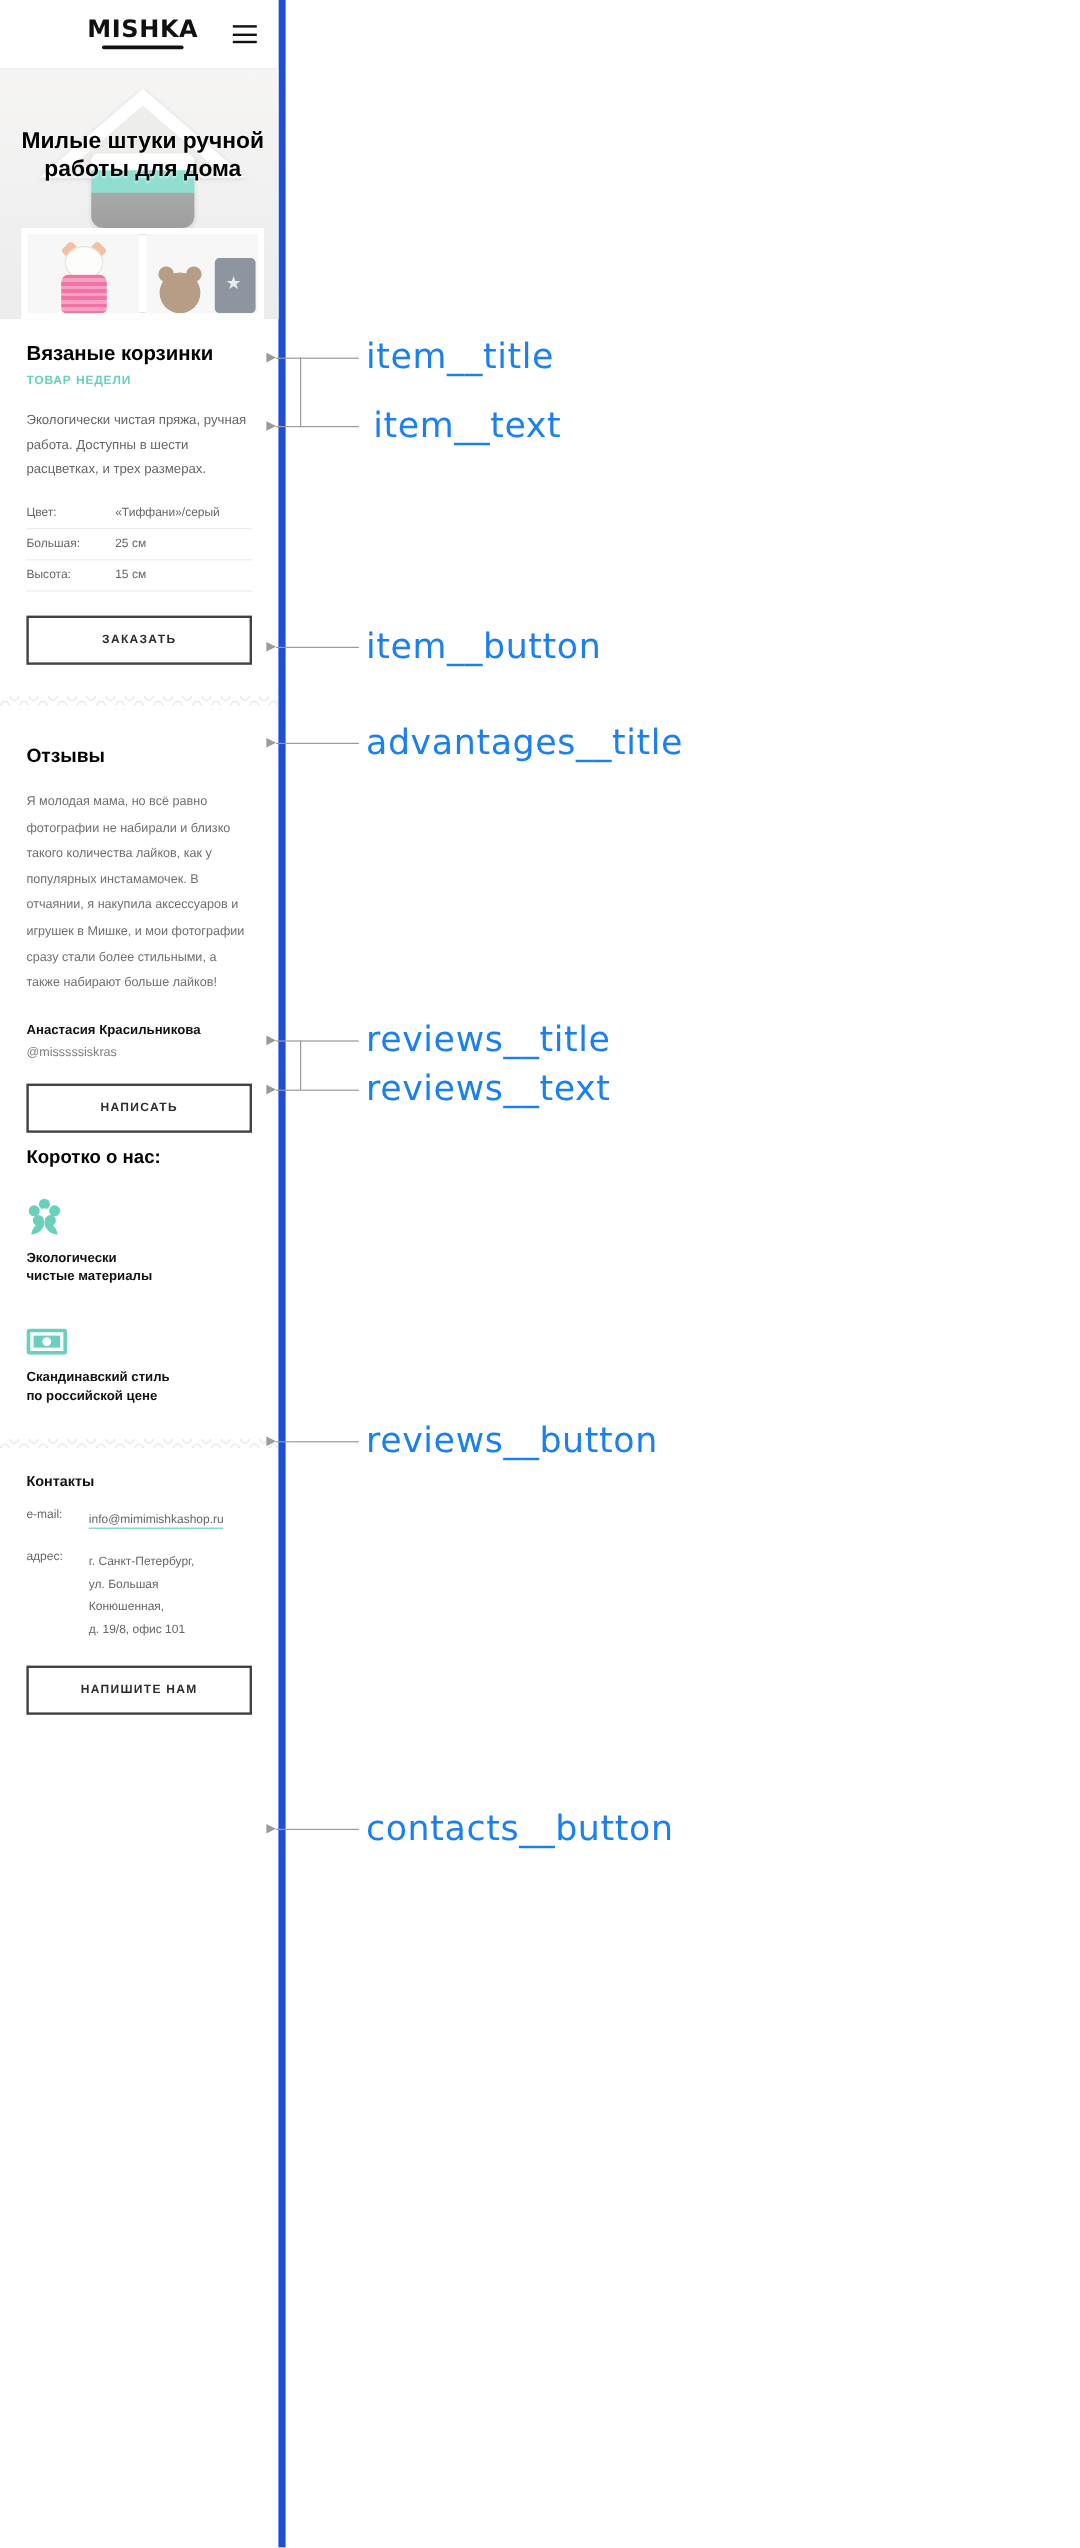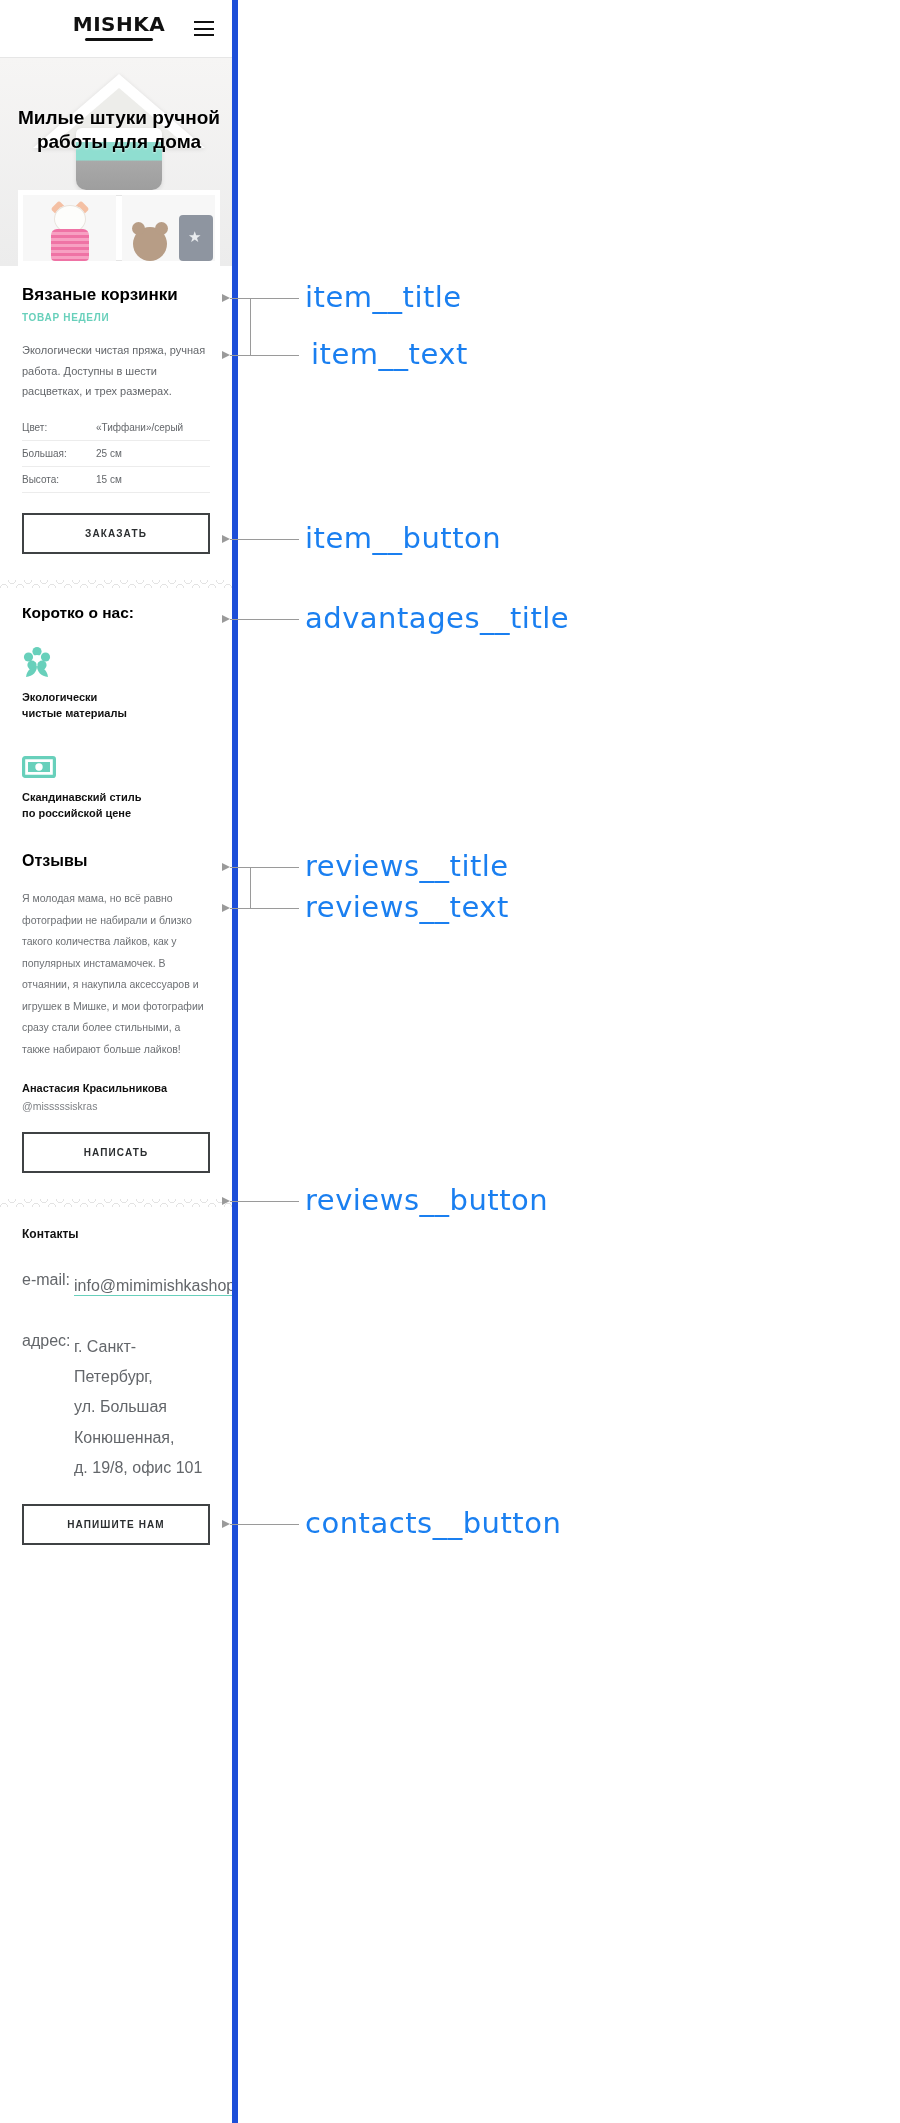--- a/index.html
+++ b/index.html
@@ -162,21 +162,21 @@
   
   .reviews { padding-top: 30px; }
   .reviews__title { font-size: 16px; font-weight: 700; color:#000; }
   .reviews__text { margin-top: 18px; font-size: 10.5px; line-height: 2.05; color: #6d7074; }
   .reviews__author { margin-top: 22px; font-size: 11px; font-weight: 700; color: #111; }
   .reviews__handle { margin-top: 6px; font-size: 10.5px; color: #7c7f83; }
 
   
   .contacts { padding-top: 16px; }
   .contacts__title { font-size: 12px; font-weight: 700; color: #111; }
-  .contacts__row { margin-top: 30px; display: flex; font-size: 16px; color: #63666a; }
+  .contacts__row { margin-top: 16px; display: flex; font-size: 10px; color: #63666a; }
   .contacts__key { width: 52px; flex: 0 0 52px; }
   .contacts__val { line-height: 1.9; }
   .mail-link {
     color: #63666a; text-decoration: none;
     border-bottom: 1px solid #68d0bb; padding-bottom: 1px;
   }
 
   
   .anno-label {
     position: absolute;
@@ -261,20 +261,28 @@
               <td>15 см</td>
             </tr>
           </tbody>
       </table>
 
       <button class="btn">ЗАКАЗАТЬ</button>
     </div>
 
     <div class="wave"></div>
 
+    <div class="sec reviews">
+      <div class="reviews__title">Отзывы</div>
+      <div class="reviews__text">Я молодая мама, но всё равно фотографии не набирали и близко такого количества лайков, как у популярных инстамамочек. В отчаянии, я накупила аксессуаров и игрушек в Мишке, и мои фотографии сразу стали более стильными, а также набирают больше лайков!</div>
+      <div class="reviews__author">Анастасия Красильникова</div>
+      <div class="reviews__handle">@misssssiskras</div>
+      <button class="btn">НАПИСАТЬ</button>
+    </div>
+
     <div class="sec advantages">
       <div class="advantages__title">Коротко о нас:</div>
 
       <div class="adv-item">
         <div class="adv-icon">
           <svg width="30" height="32" viewBox="0 0 30 32">
             <circle cx="15" cy="5.5" r="4.6" fill="#68d0bb"></circle>
             <circle cx="6.5" cy="11" r="4.6" fill="#68d0bb"></circle>
             <circle cx="23.5" cy="11" r="4.6" fill="#68d0bb"></circle>
             <circle cx="10" cy="19" r="4.6" fill="#68d0bb"></circle>
@@ -290,28 +298,20 @@
       <div class="adv-item">
         <div class="adv-icon">
           <svg width="34" height="22" viewBox="0 0 34 22">
             <rect x="1.6" y="1.6" width="30.8" height="18.8" rx="1.5" fill="#ffffff" stroke="#68d0bb" stroke-width="3.2"></rect>
             <rect x="6" y="6" width="22" height="10" fill="#68d0bb"></rect>
             <circle cx="17" cy="11" r="3.7" fill="#ffffff"></circle>
           </svg>
         </div>
         <div class="adv-text" id="adv-text-1"><span>Скандинавский стиль</span><br><span>по российской цене</span></div>
       </div>
-    </div>
-
-    <div class="sec reviews">
-      <div class="reviews__title">Отзывы</div>
-      <div class="reviews__text">Я молодая мама, но всё равно фотографии не набирали и близко такого количества лайков, как у популярных инстамамочек. В отчаянии, я накупила аксессуаров и игрушек в Мишке, и мои фотографии сразу стали более стильными, а также набирают больше лайков!</div>
-      <div class="reviews__author">Анастасия Красильникова</div>
-      <div class="reviews__handle">@misssssiskras</div>
-      <button class="btn">НАПИСАТЬ</button>
     </div>
 
     <div class="wave"></div>
 
     <div class="sec contacts">
       <div class="contacts__title">Контакты</div>
 
       <div class="contacts__row">
         <div class="contacts__key">e-mail:</div>
         <div class="contacts__val">

